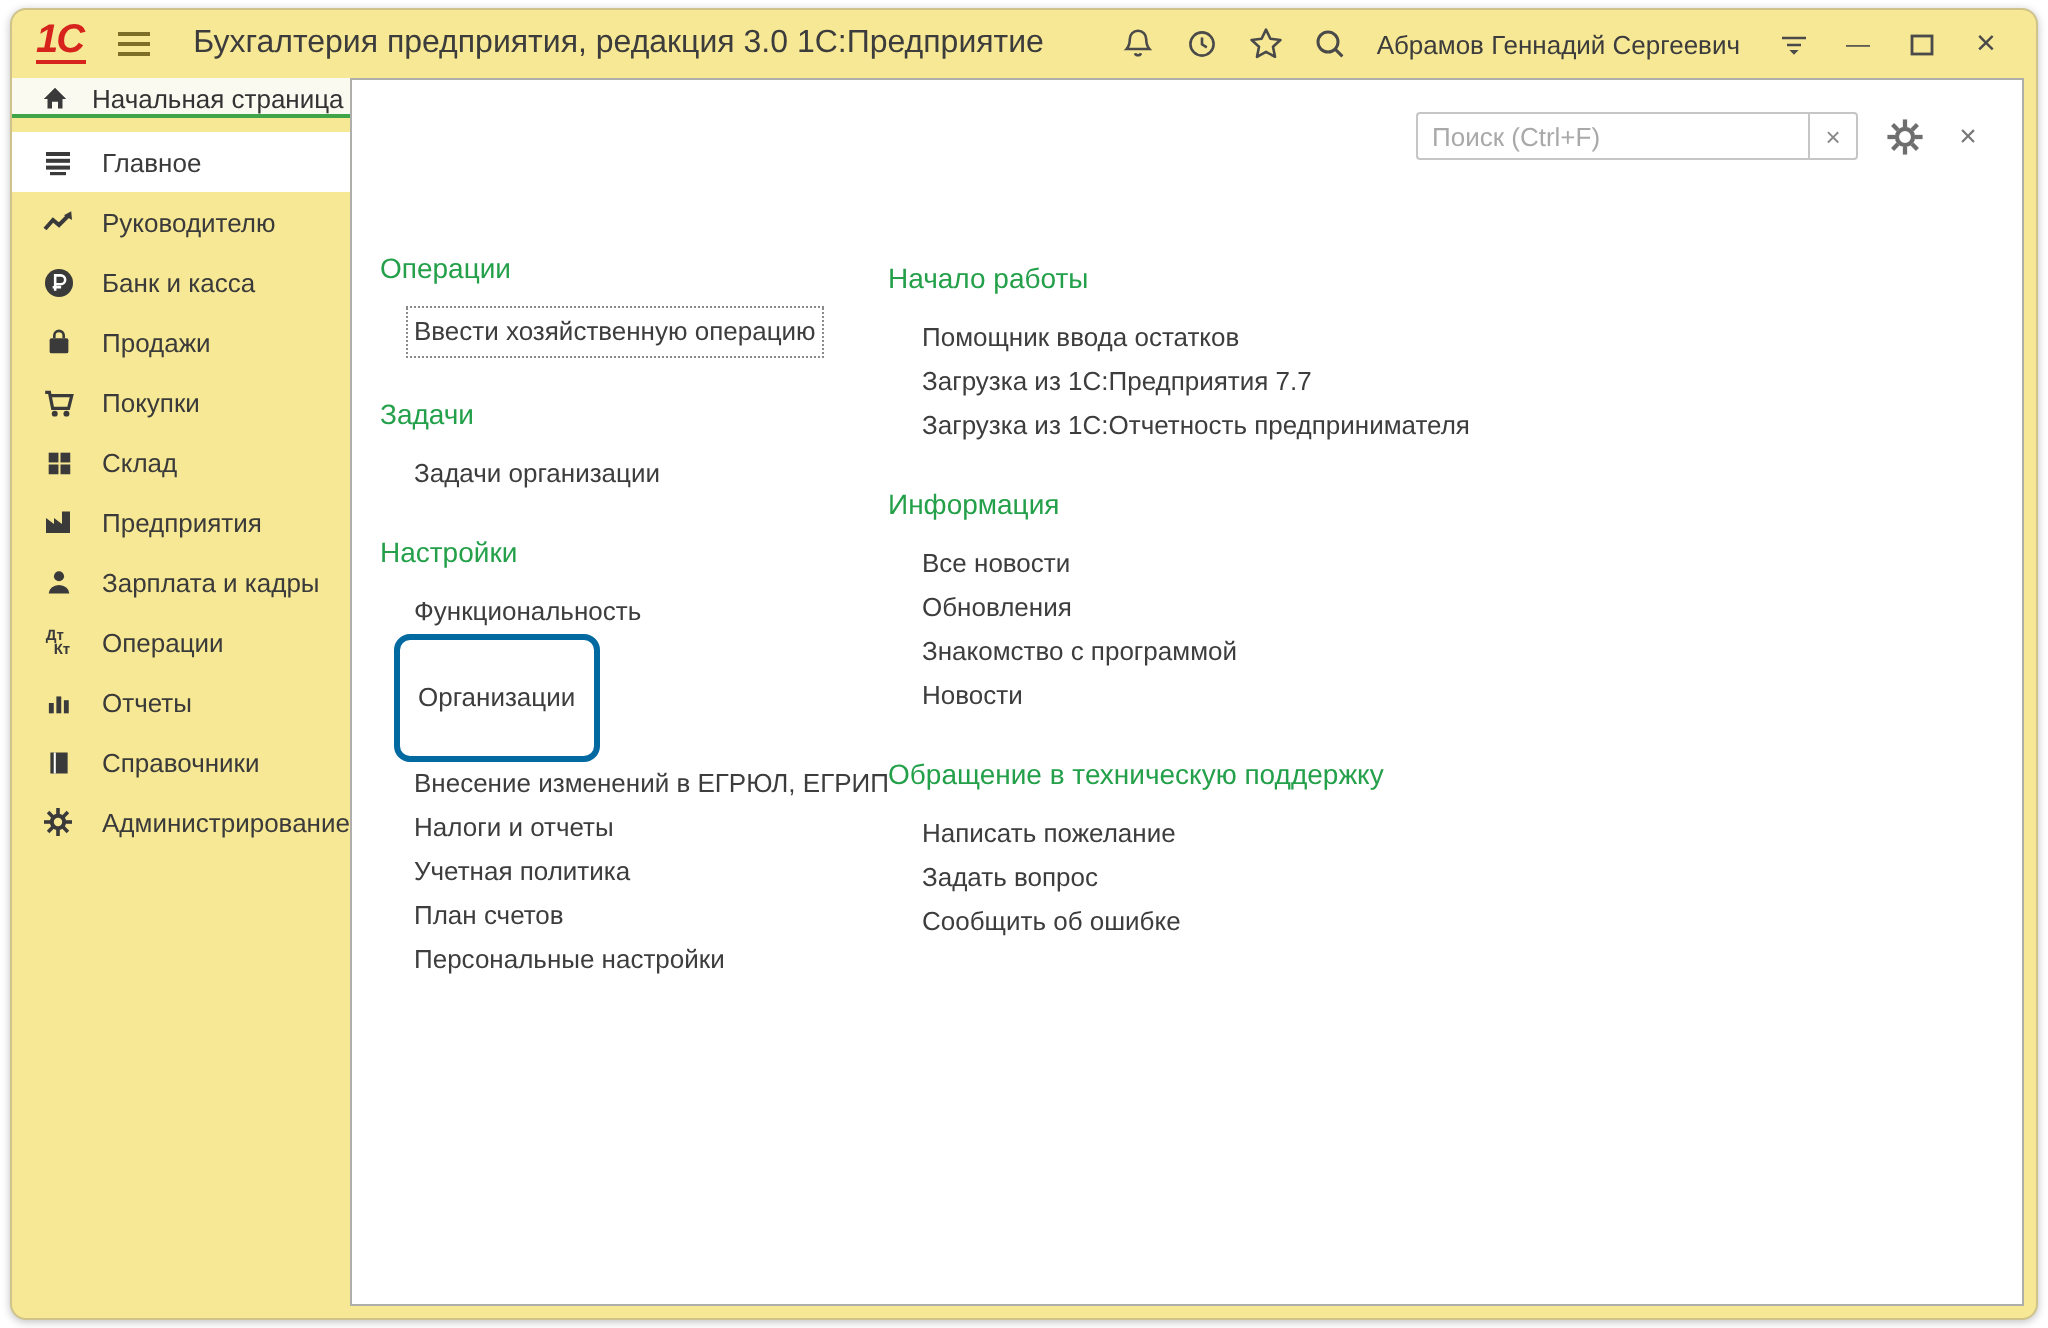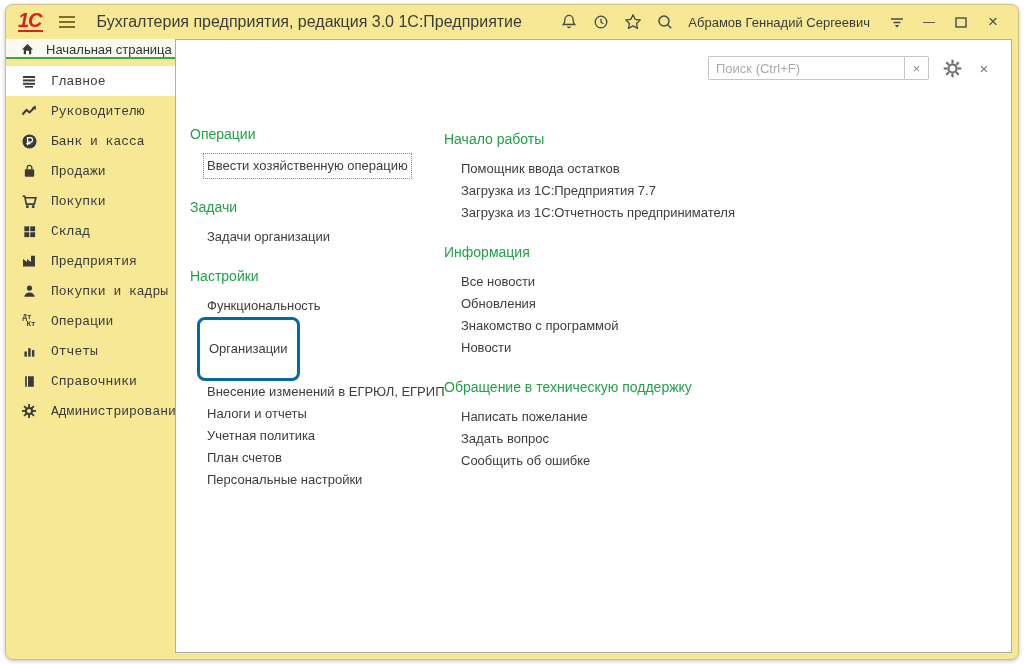--- a/index.html
+++ b/index.html
@@ -23,21 +23,21 @@
   .user { font-size:13px; color:#3c3c3c; margin:0 8px 0 4px; cursor:pointer; }
   .winctl { width:26px; height:26px; display:flex; align-items:center; justify-content:center;
     color:#4a4a4a; cursor:pointer; }
   
   .home-tab { position:absolute; left:0; top:34px; width:169px; height:20px;
     background:#fbfaf1; display:flex; align-items:flex-end; padding-left:14px; gap:11px;
     border-bottom:2px solid #3fa548; cursor:pointer; }
   .home-tab span { font-size:13px; color:#333; }
   
   .sidebar { position:absolute; left:0; top:61px; width:169px; bottom:6px; background:#f7e895; }
-  .sb-item { height:30px; display:flex; align-items:center; padding-left:14px; gap:13px; cursor:pointer;font-family:Liberation Mono, monospace; }
+  .sb-item { height:30px; display:flex; align-items:center; padding-left:14px; gap:13px; cursor:pointer; }
   .sb-item.selected { background:#fff; }
   .sb-ic { width:18px; height:18px; display:flex; align-items:center; justify-content:center; flex:none; }
   .sb-label { font-size:13px; color:#3a3a3a; white-space:nowrap; }
   .dtkt { font-size:7.5px; font-weight:bold; color:#3a3a3a; line-height:7px; text-align:left; }
   .dtkt b.k { margin-left:4px; }
   
   .panel { position:absolute; left:169px; top:34px; right:6px; bottom:6px;
     background:#fff; border:1px solid #aeaeab; }
   .toolbar { position:absolute; top:16px; right:14px; display:flex; align-items:center; }
   .searchwrap { display:flex; }
@@ -193,21 +193,21 @@
         </span>
       <span class="sb-label">Предприятия</span>
     </div>
     <div class="sb-item">
       <span class="sb-ic">
           <svg width="15" height="15" viewBox="0 0 16 16" fill="#3a3a3a">
             <circle cx="8" cy="4.4" r="2.7"></circle>
             <path d="M2.5 13.6a5.5 4.6 0 0 1 11 0Z"></path>
           </svg>
         </span>
-      <span class="sb-label">Покупки и кадры</span>
+      <span class="sb-label">Зарплата и кадры</span>
     </div>
     <div class="sb-item">
       <span class="sb-ic dtkt">
           <span><b>Дт</b><br><b class="k">Кт</b></span>
         </span>
       <span class="sb-label">Операции</span>
     </div>
     <div class="sb-item">
       <span class="sb-ic">
           <svg width="15" height="15" viewBox="0 0 16 16" fill="#3a3a3a">

